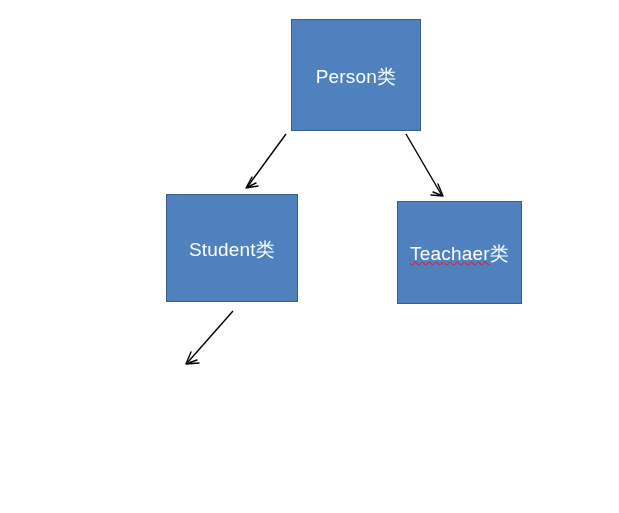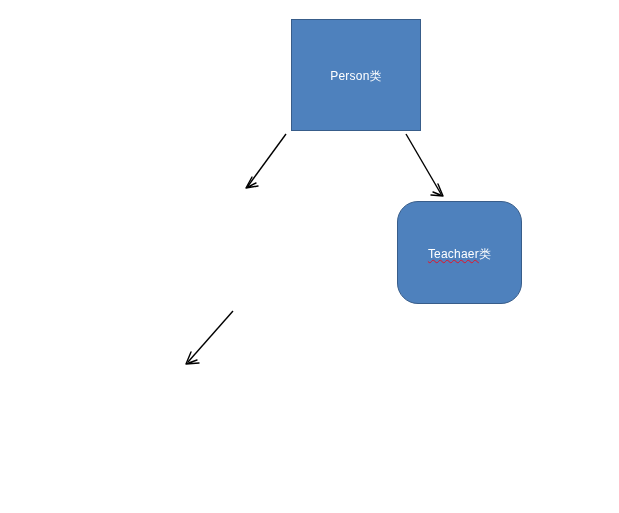--- a/index.html
+++ b/index.html
@@ -30,40 +30,40 @@
     box-sizing: border-box;
     background: #4E81BD;
     border: 1px solid #385D8A;
     display: flex;
     align-items: center;
     justify-content: center;
   }
   .node-label {
     color: #ffffff;
     font-family: "Liberation Sans", sans-serif;
-    font-size: 12px;
+    font-size: 19px;
     line-height: 1.1;
     letter-spacing: 0.2px;
     white-space: nowrap;
     text-align: center;
     position: relative;
     top: 2px;
   }
   
   .misspelled {
     position: relative;
     text-decoration: underline;
     text-decoration-color: #E81123;
     text-decoration-style: wavy;
     text-decoration-thickness: 1px;
     text-underline-offset: 1px;
   }
   #node-person   { left: 291px; top: 19px;  width: 130px; height: 112px; }
   #node-student  { left: 166px; top: 194px; width: 132px; height: 108px; }
-  #node-teachaer { left: 397px; top: 201px; width: 125px; height: 103px; border-radius: 21px; }
+  #node-teachaer { left: 397px; top: 201px; width: 125px; height: 103px; }
   #node-graduate { left: 79px;  top: 372px; width: 132px; height: 114px; }
 </style>
 </head>
 <body>
 
 <div id="canvas">
 
   <svg id="arrow-layer" viewBox="0 0 619 513" width="619" height="513" xmlns="http://www.w3.org/2000/svg">
     <g>
       <line x1="286" y1="134" x2="248" y2="186" stroke="#000000" stroke-width="1.4"></line>
@@ -76,20 +76,23 @@
     <g>
       <line x1="233" y1="311" x2="188" y2="362" stroke="#000000" stroke-width="1.4"></line>
       <path d="M 186 364 L 197 360 M 186 364 L 191 352 M 186 364 L 199 363" stroke="#000000" stroke-width="1.4" fill="none" stroke-linecap="round"></path>
     </g>
   </svg>
 
   <div class="node" id="node-person">
     <span class="node-label">Person类</span>
   </div>
 
+  <div class="node" id="node-student">
+    <span class="node-label">Student类</span>
+  </div>
 
   <div class="node" id="node-teachaer">
     <span class="node-label">
       <span class="misspelled">Teachaer</span><span>类</span>
     </span>
   </div>
 
 
 </div>
 

